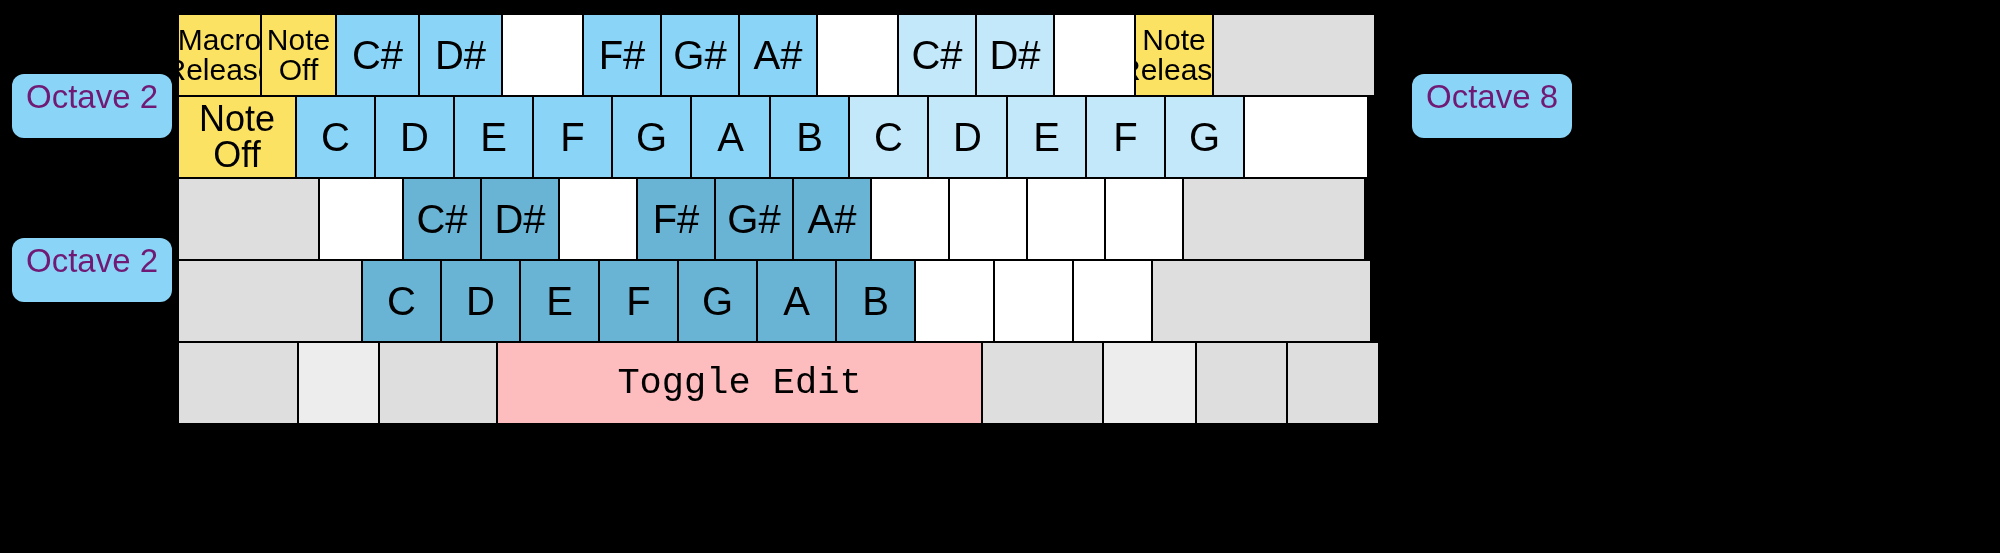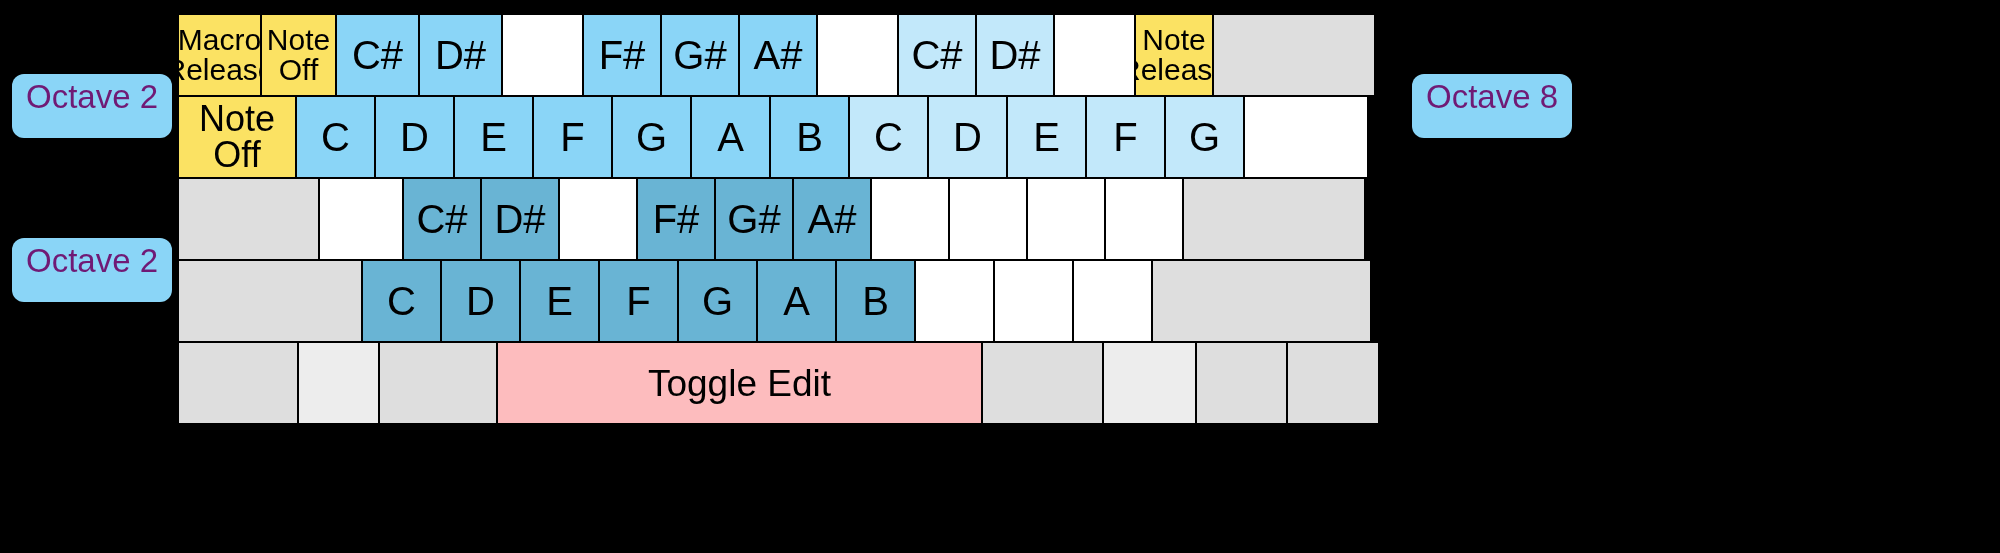--- a/index.html
+++ b/index.html
@@ -164,21 +164,21 @@
         <div class="key c-blue-d t-big" style="width: 81px; height: 84px;">B</div>
         <div class="key c-white t-big" style="width: 81px; height: 84px;"></div>
         <div class="key c-white t-big" style="width: 81px; height: 84px;"></div>
         <div class="key c-white t-big" style="width: 81px; height: 84px;"></div>
         <div class="key c-gray t-big" style="width: 221px; height: 84px;"></div>
       </div>
       <div class="krow" style="height: 82px;">
         <div class="key c-gray t-big" style="width: 122px; height: 84px;"></div>
         <div class="key c-gray2 t-big" style="width: 83px; height: 84px;"></div>
         <div class="key c-gray t-big" style="width: 120px; height: 84px;"></div>
-        <div class="key c-pink t-tog" style="width: 487px; height: 84px;">Toggle Edit</div>
+        <div class="key c-pink t-tog" style="width: 487px; height: 84px; font-family: Liberation Mono, monospace;">Toggle Edit</div>
         <div class="key c-gray t-big" style="width: 123px; height: 84px;"></div>
         <div class="key c-gray2 t-big" style="width: 95px; height: 84px;"></div>
         <div class="key c-gray t-big" style="width: 93px; height: 84px;"></div>
         <div class="key c-gray t-big" style="width: 94px; height: 84px;"></div>
       </div>
     </div>
 
 </div>
 
 </body></html>

